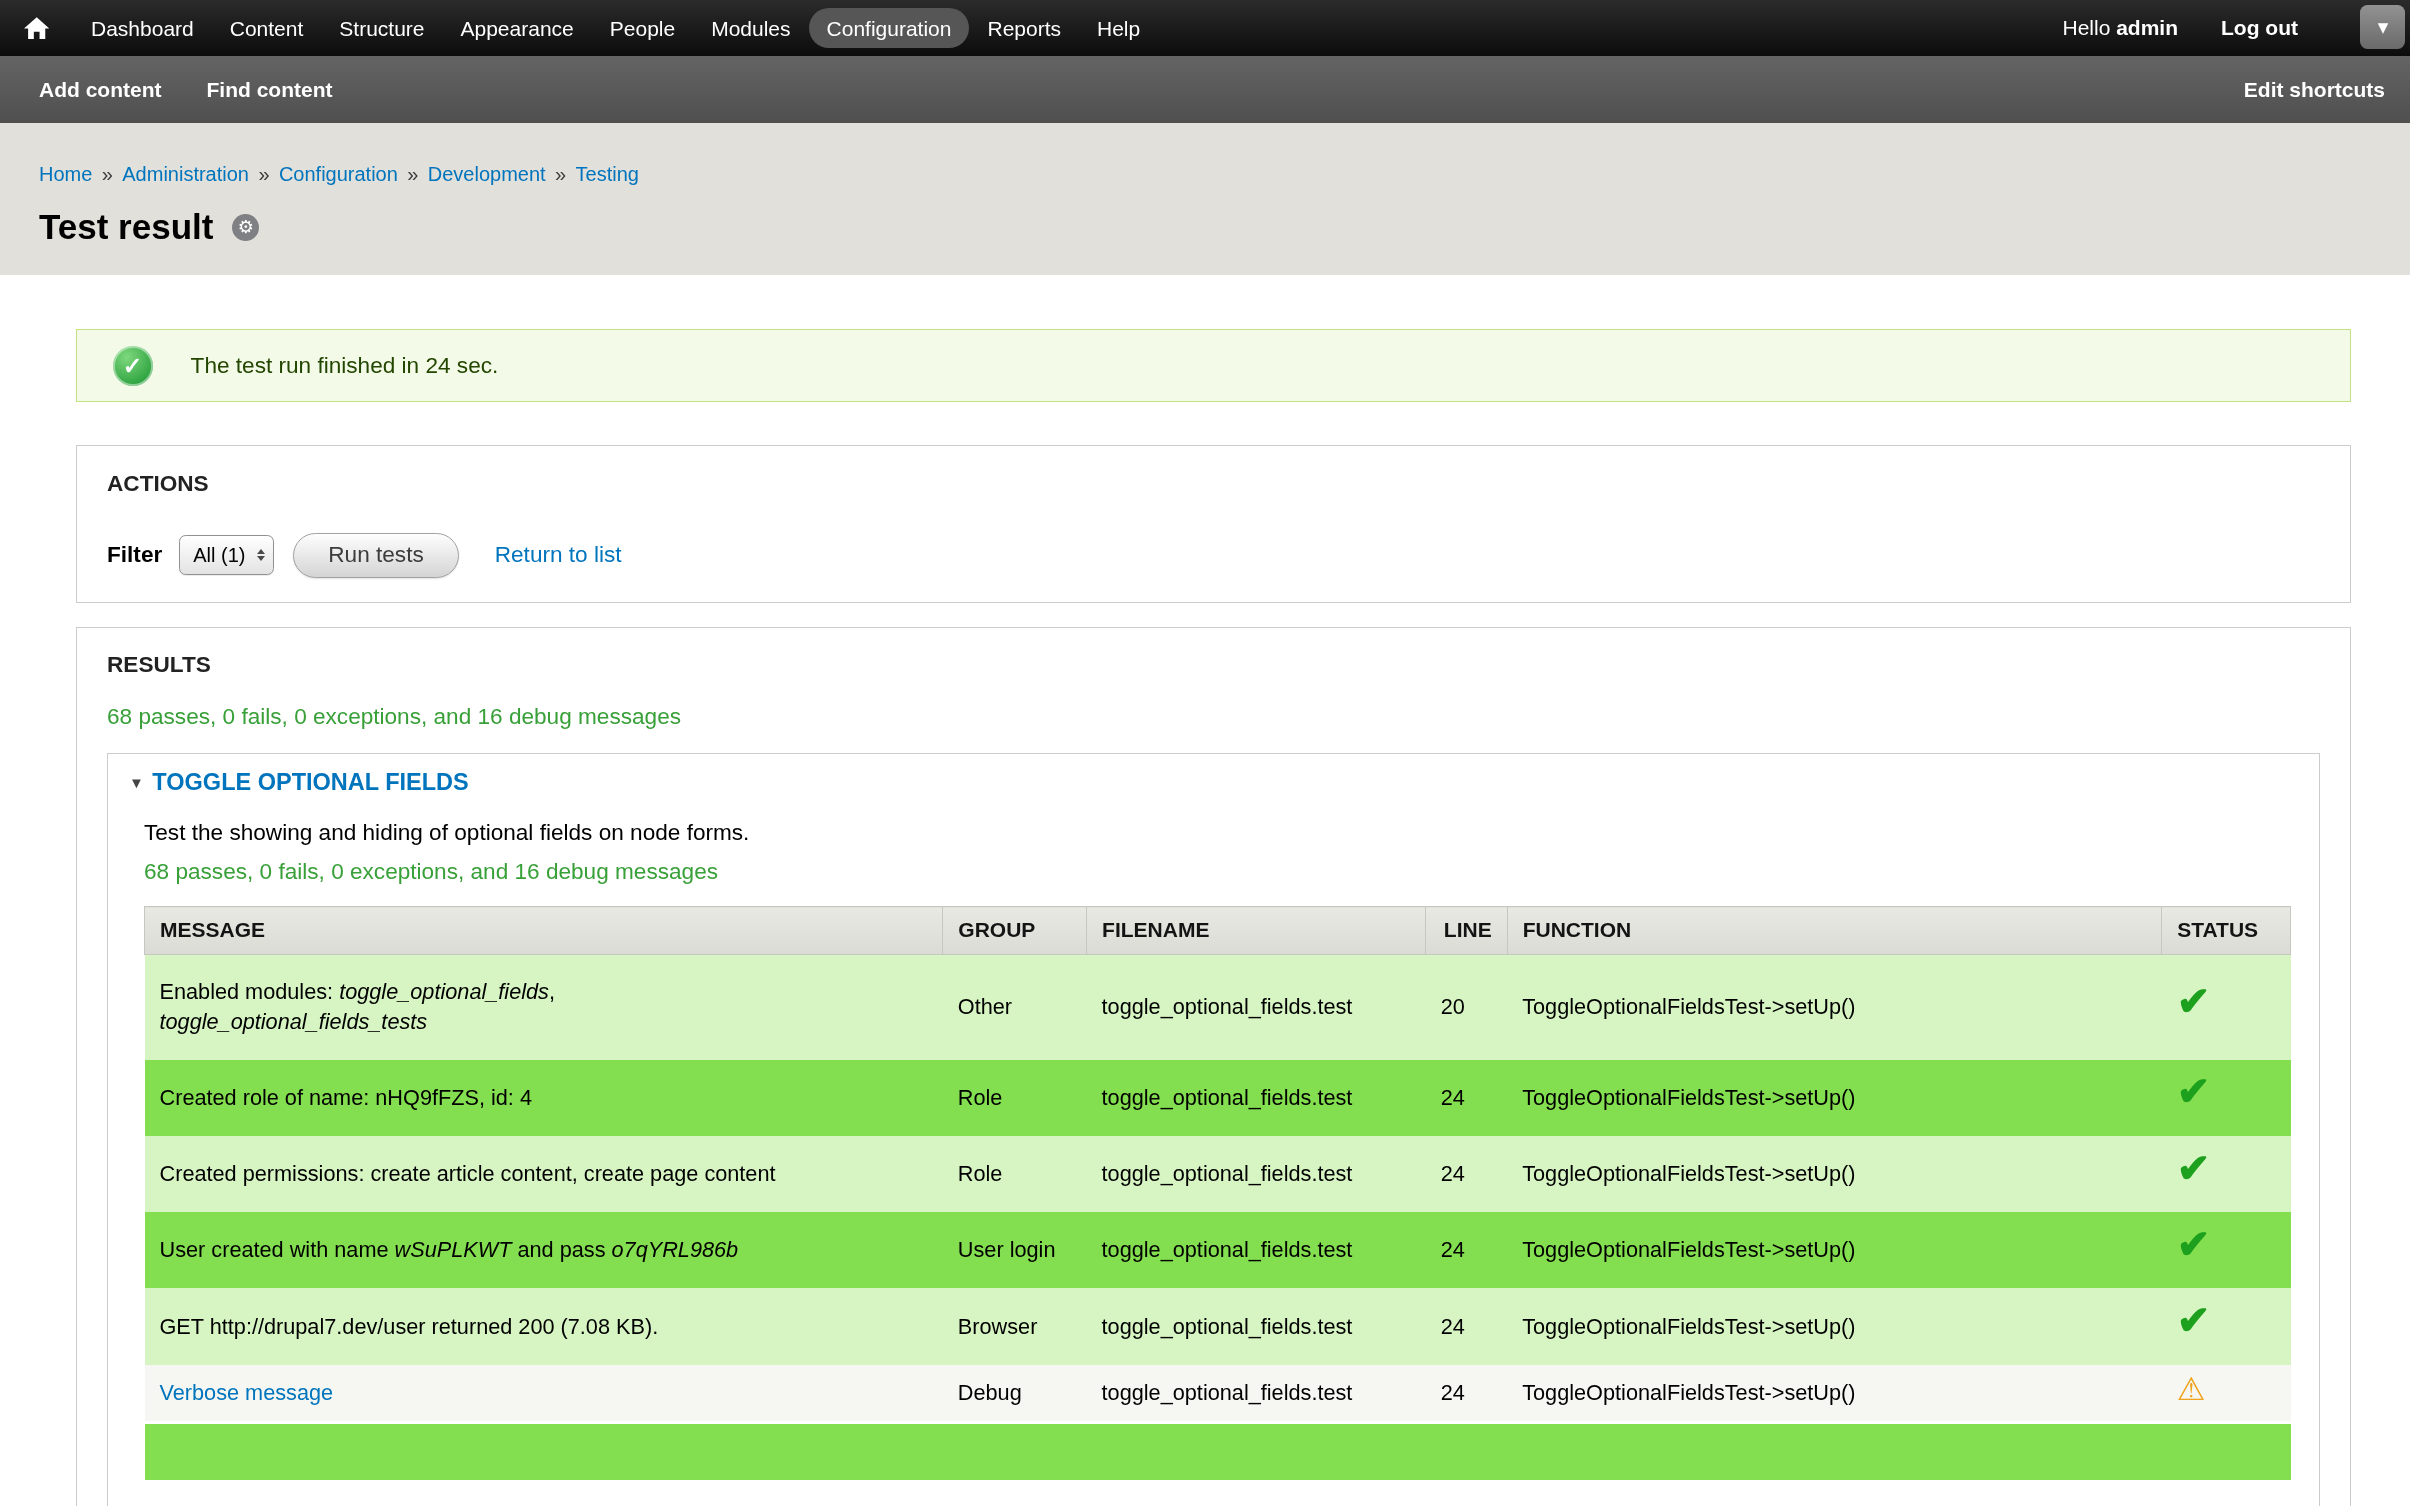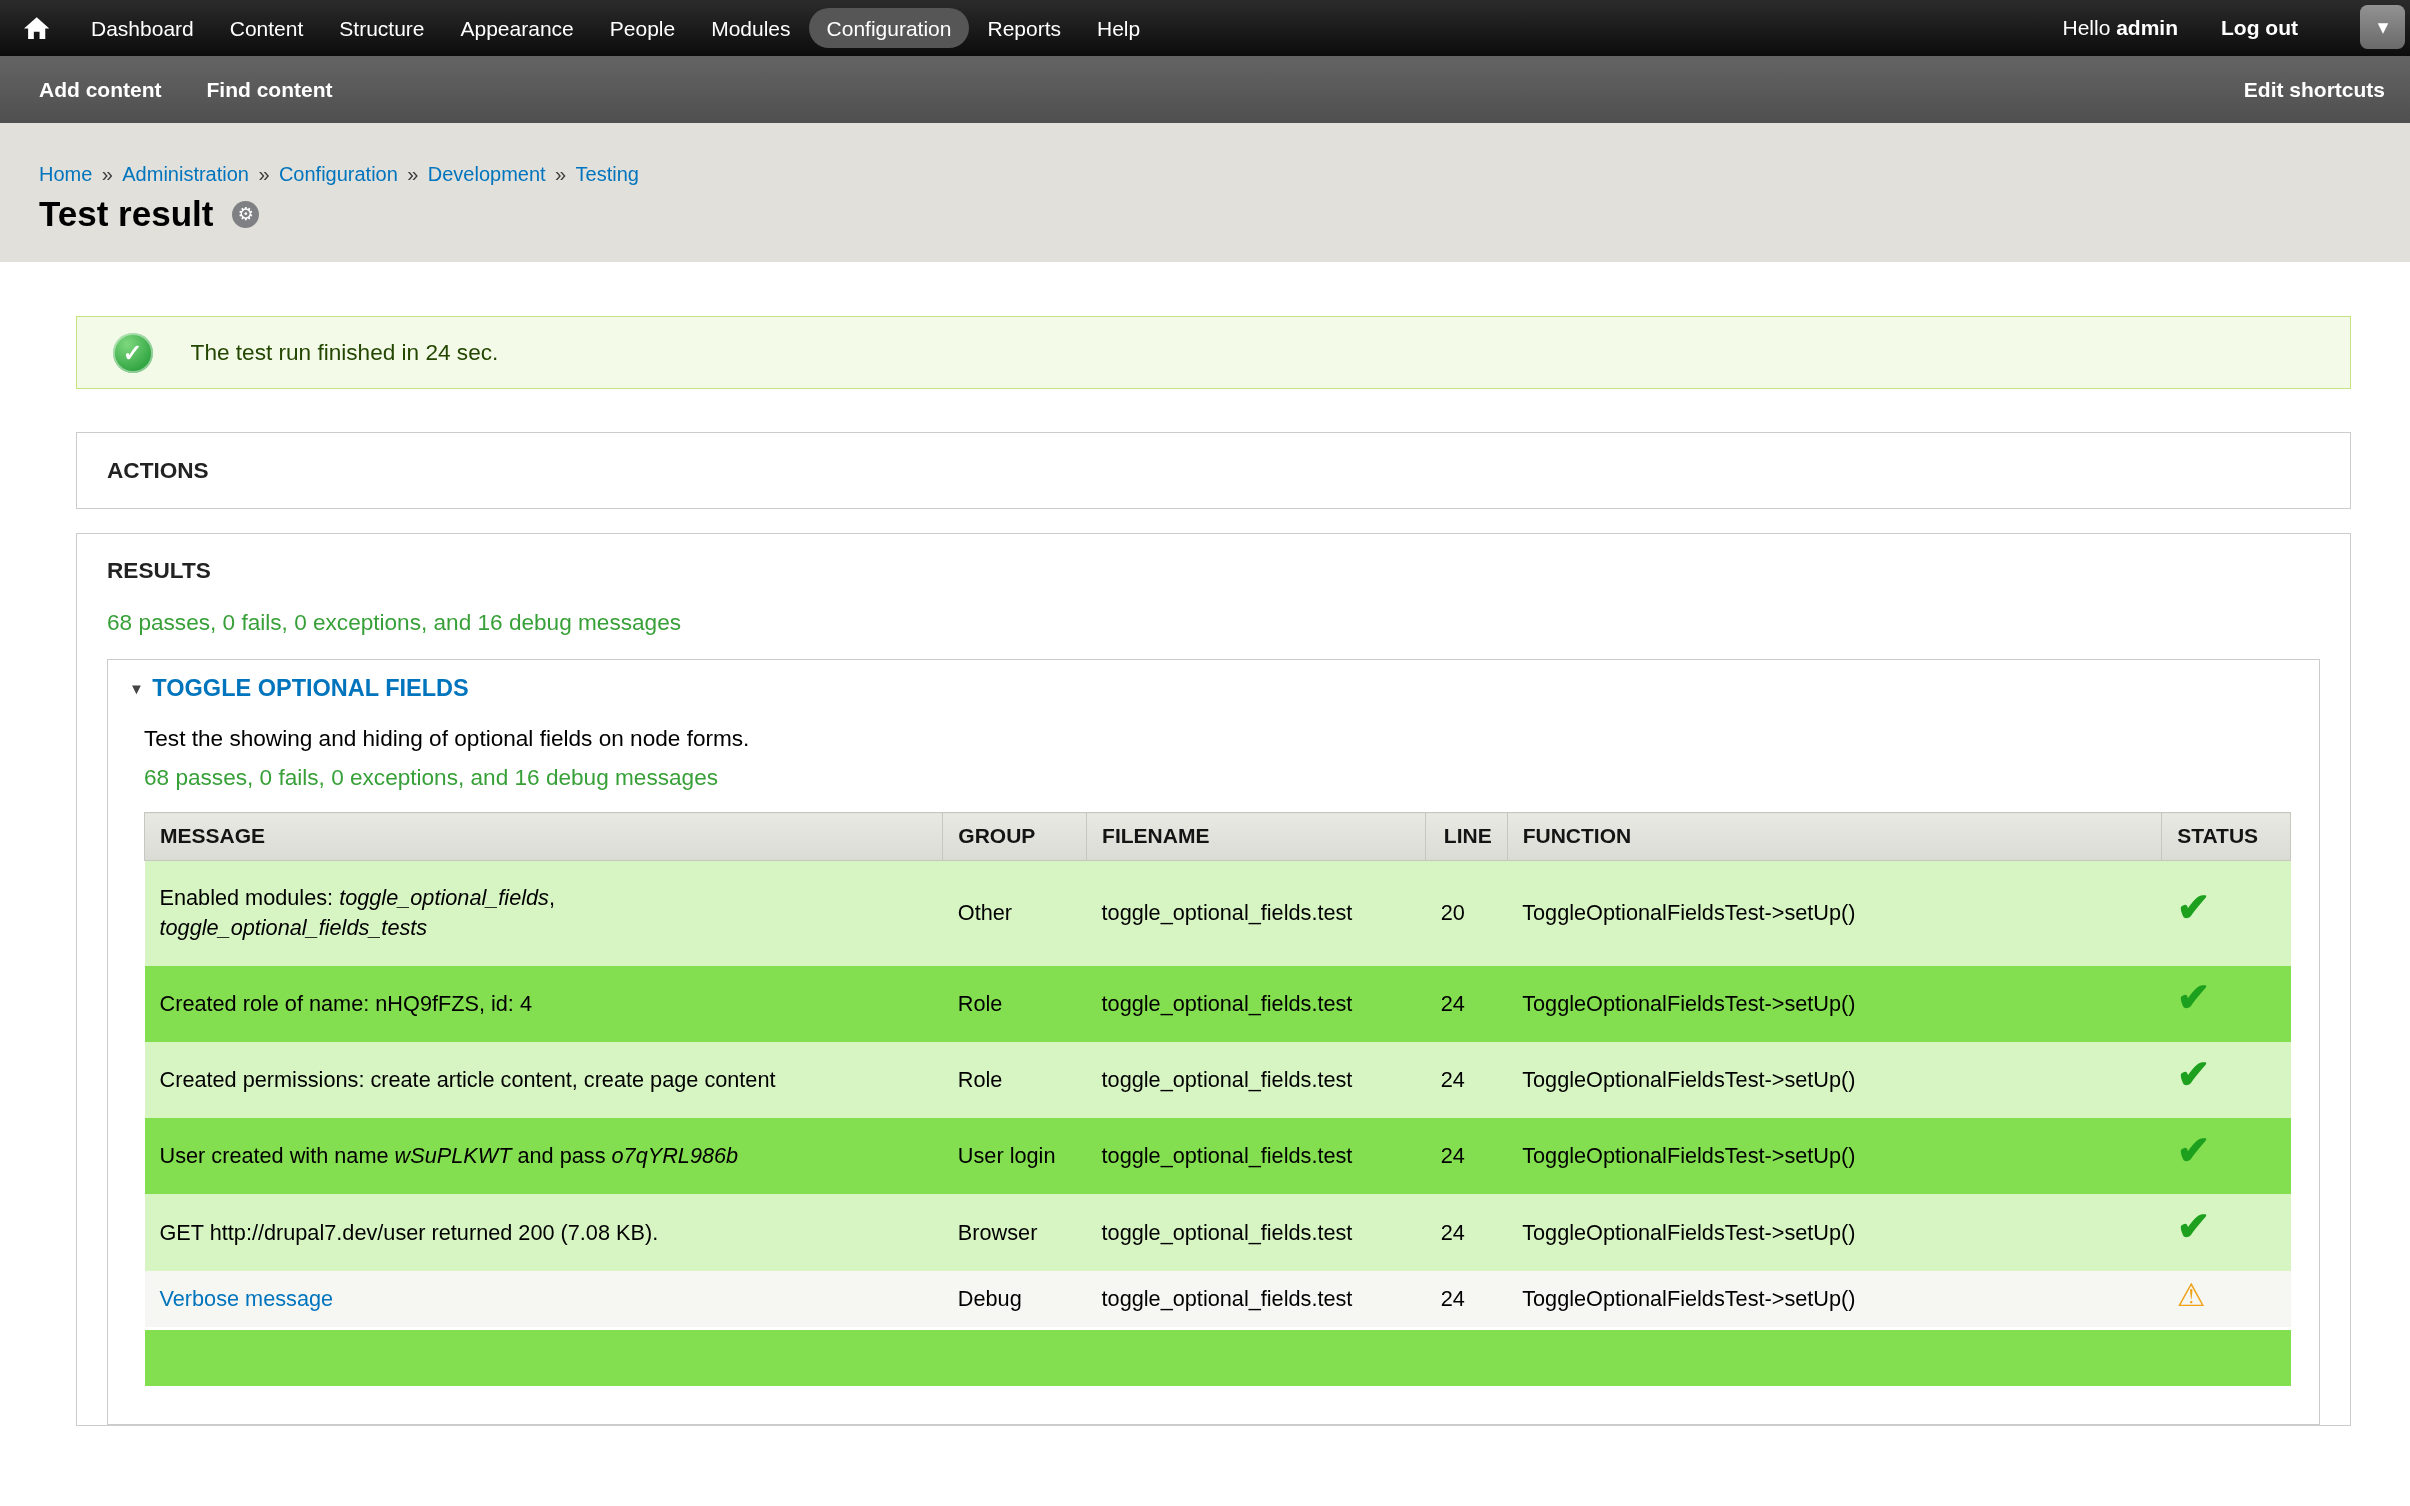--- a/index.html
+++ b/index.html
@@ -24,21 +24,21 @@
   
   .shortcutbar { height:67px; background:linear-gradient(#646464,#4f4f4f); display:flex; align-items:center; padding:0 26px 0 39px; }
   .sc-item { color:#fff; font-size:21px; font-weight:bold; margin-right:45px; cursor:pointer; }
   .sc-edit { margin-left:auto; color:#fff; font-size:21px; font-weight:bold; }
 
   
   .header-region { background:#e1e0db; padding:40px 60px 28px 39px; }
   .breadcrumb { font-size:20px; color:#3a3a3a; }
   .breadcrumb a { color:var(--link,#0074bd); }
   .breadcrumb .sep { margin:0 9.4px; color:#3a3a3a; }
-  .title-row { display:flex; align-items:center; margin-top:8px; gap:19px; }
+  .title-row { display:flex; align-items:center; margin-top:21px; gap:19px; }
   .page-title { font-size:35px; font-weight:bold; color:#000; }
   .gear-badge { width:27px; height:27px; border-radius:50%; background:#7f8083; color:#fff; display:flex;
                 align-items:center; justify-content:center; font-size:18px; cursor:pointer; }
 
   
   .content { padding:54px 60px 0 76px; background:#fff; }
 
   .status-box { display:flex; align-items:center; min-height:73px; border:0.9px solid var(--status-border,#c3e383);
                 background:var(--status-bg,#f3fae8); padding:0 22.6px; margin-bottom:43px; }
   .ok-circle { width:40px; height:40px; border-radius:50%;
@@ -149,20 +149,32 @@
 
   <div class="status-box">
     <span class="ok-circle">
       <span>✓</span>
     </span>
     <span class="status-text">The test run finished in 24 sec.</span>
   </div>
 
   <div class="panel panel-actions">
     <div class="legend">ACTIONS</div>
+    <div class="actions-row">
+      <span class="filter-label">Filter</span>
+      <span class="select">
+        <span>All (1)</span>
+        <span class="sel-arrows">
+          <span class="tri-up"></span>
+          <span class="tri-down"></span>
+        </span>
+      </span>
+      <button class="btn">Run tests</button>
+      <a class="link">Return to list</a>
+    </div>
   </div>
 
   <div class="panel panel-results">
     <div class="legend">RESULTS</div>
     <div class="green-summary">68 passes, 0 fails, 0 exceptions, and 16 debug messages</div>
 
     <div class="group-box">
       <div class="group-title-row">
         <span class="caret">▼</span>
         <a class="group-title">TOGGLE OPTIONAL FIELDS</a>

